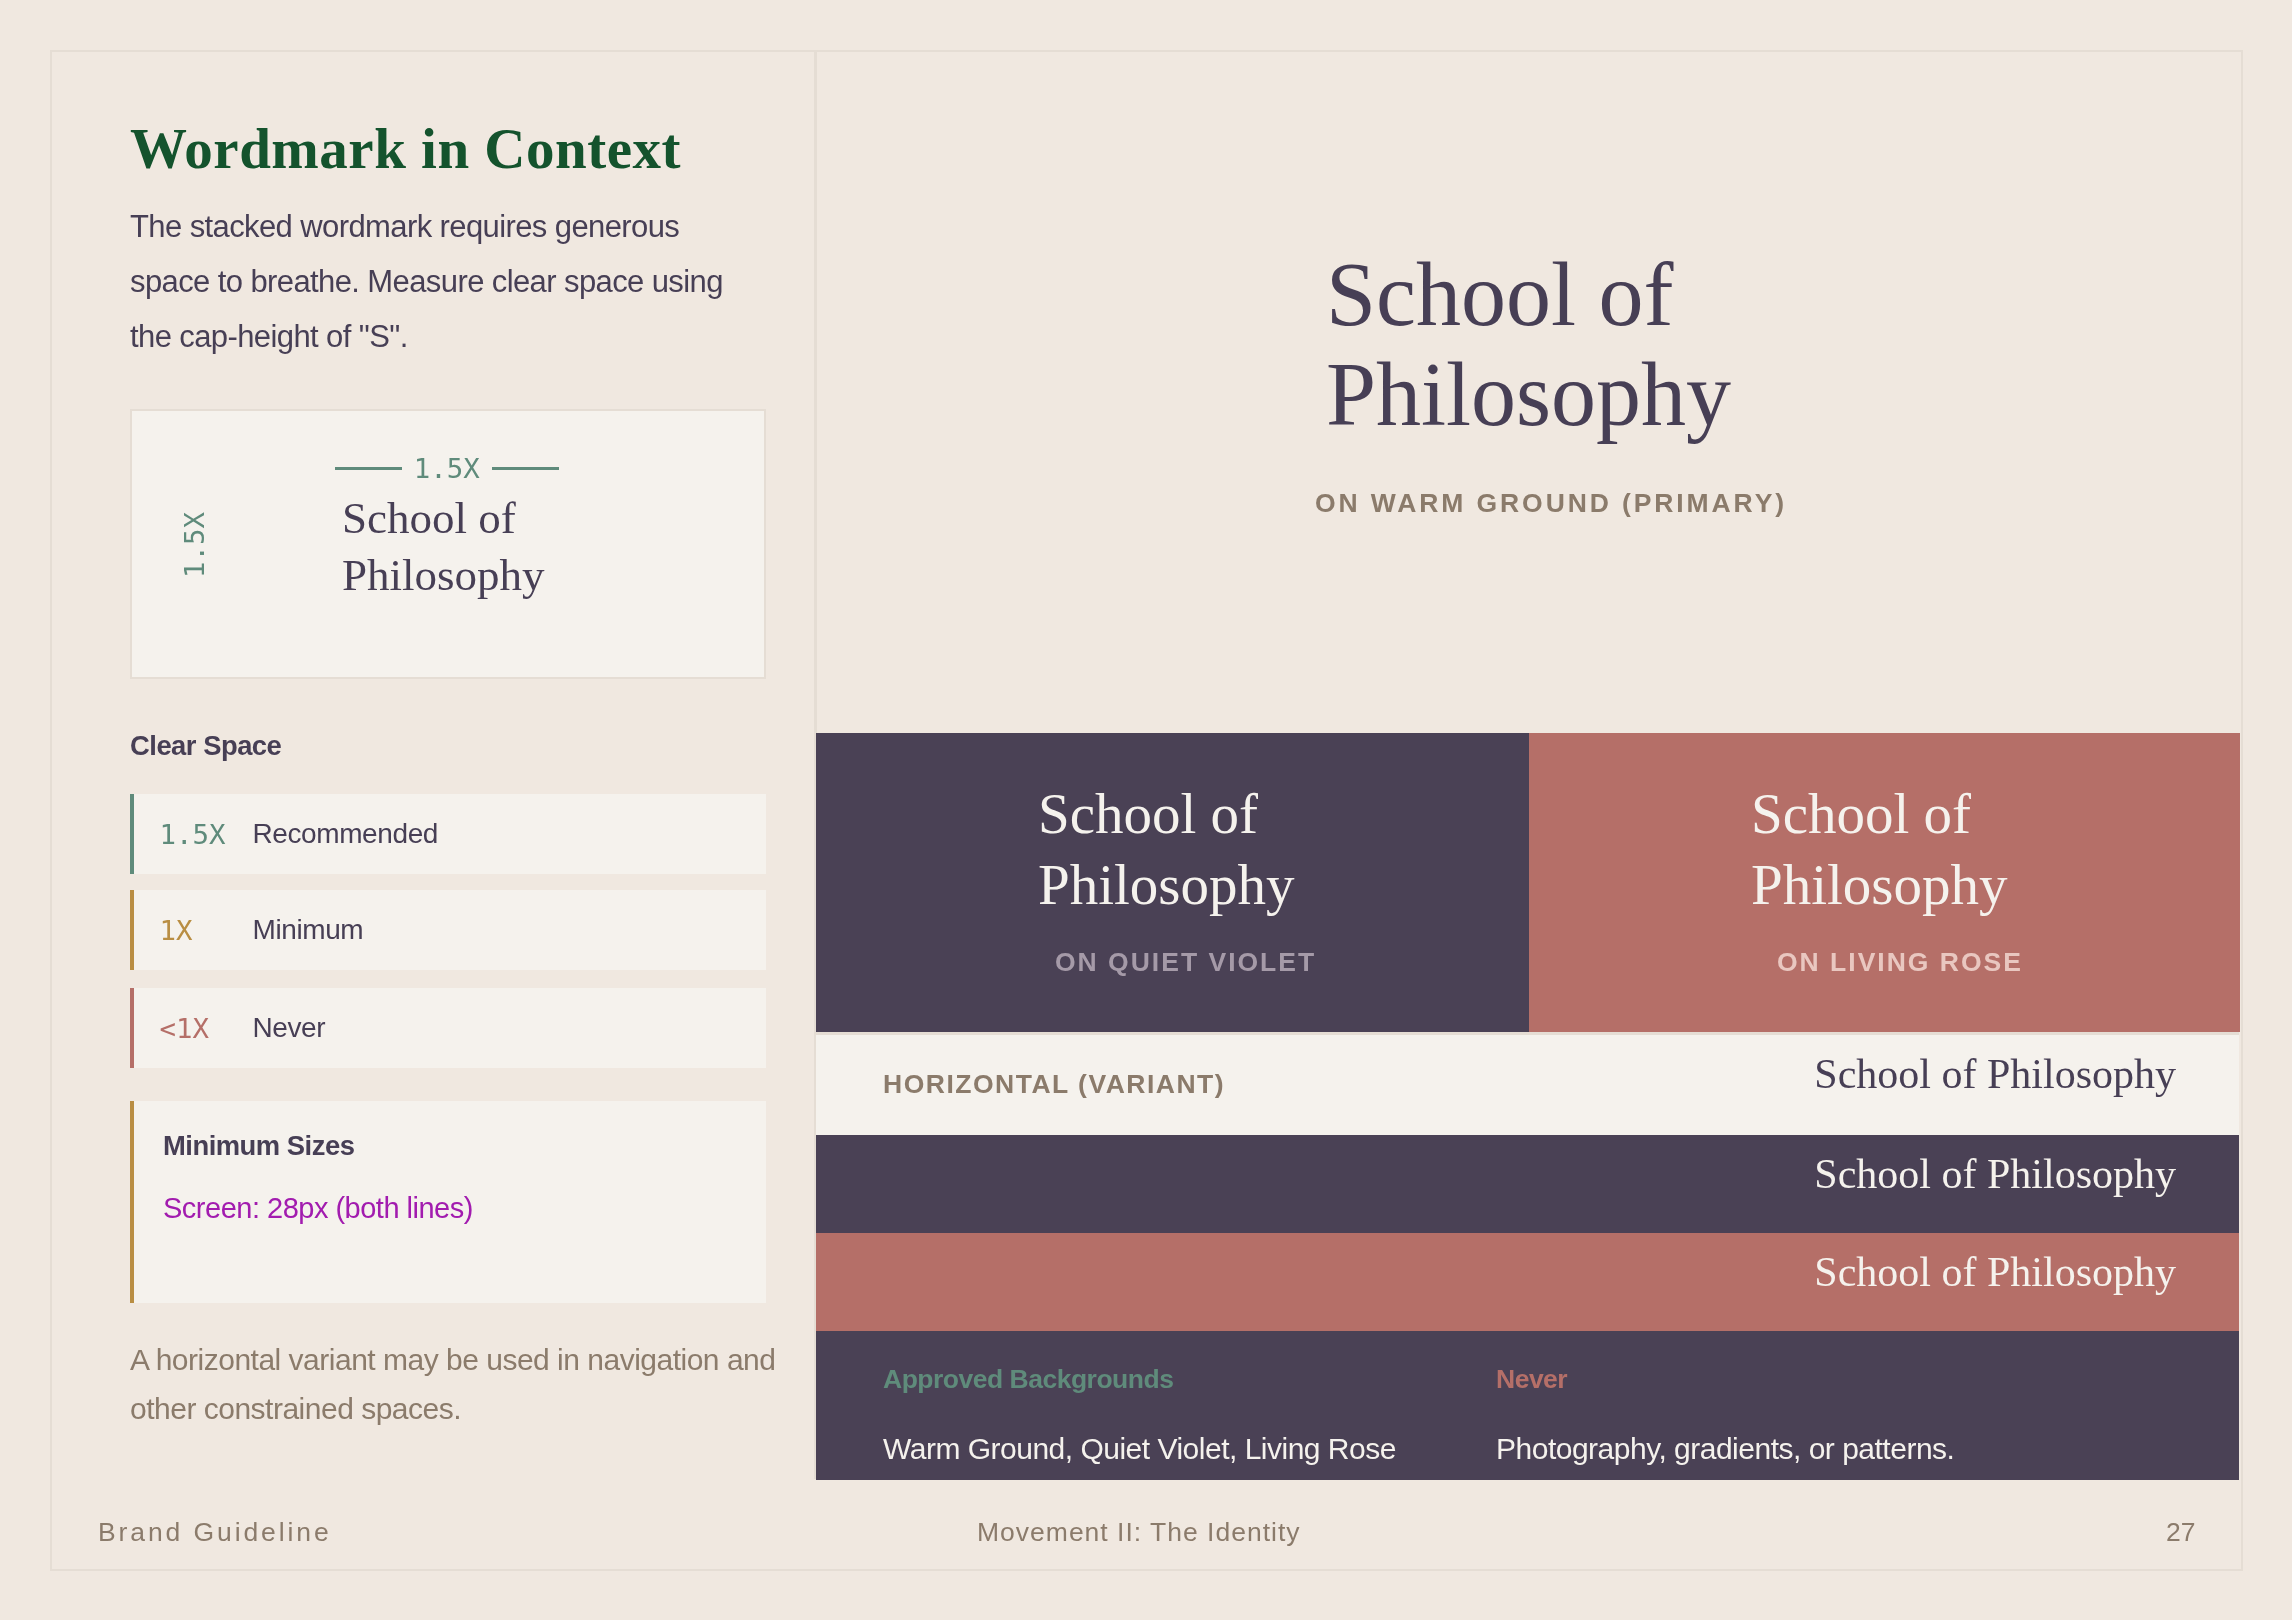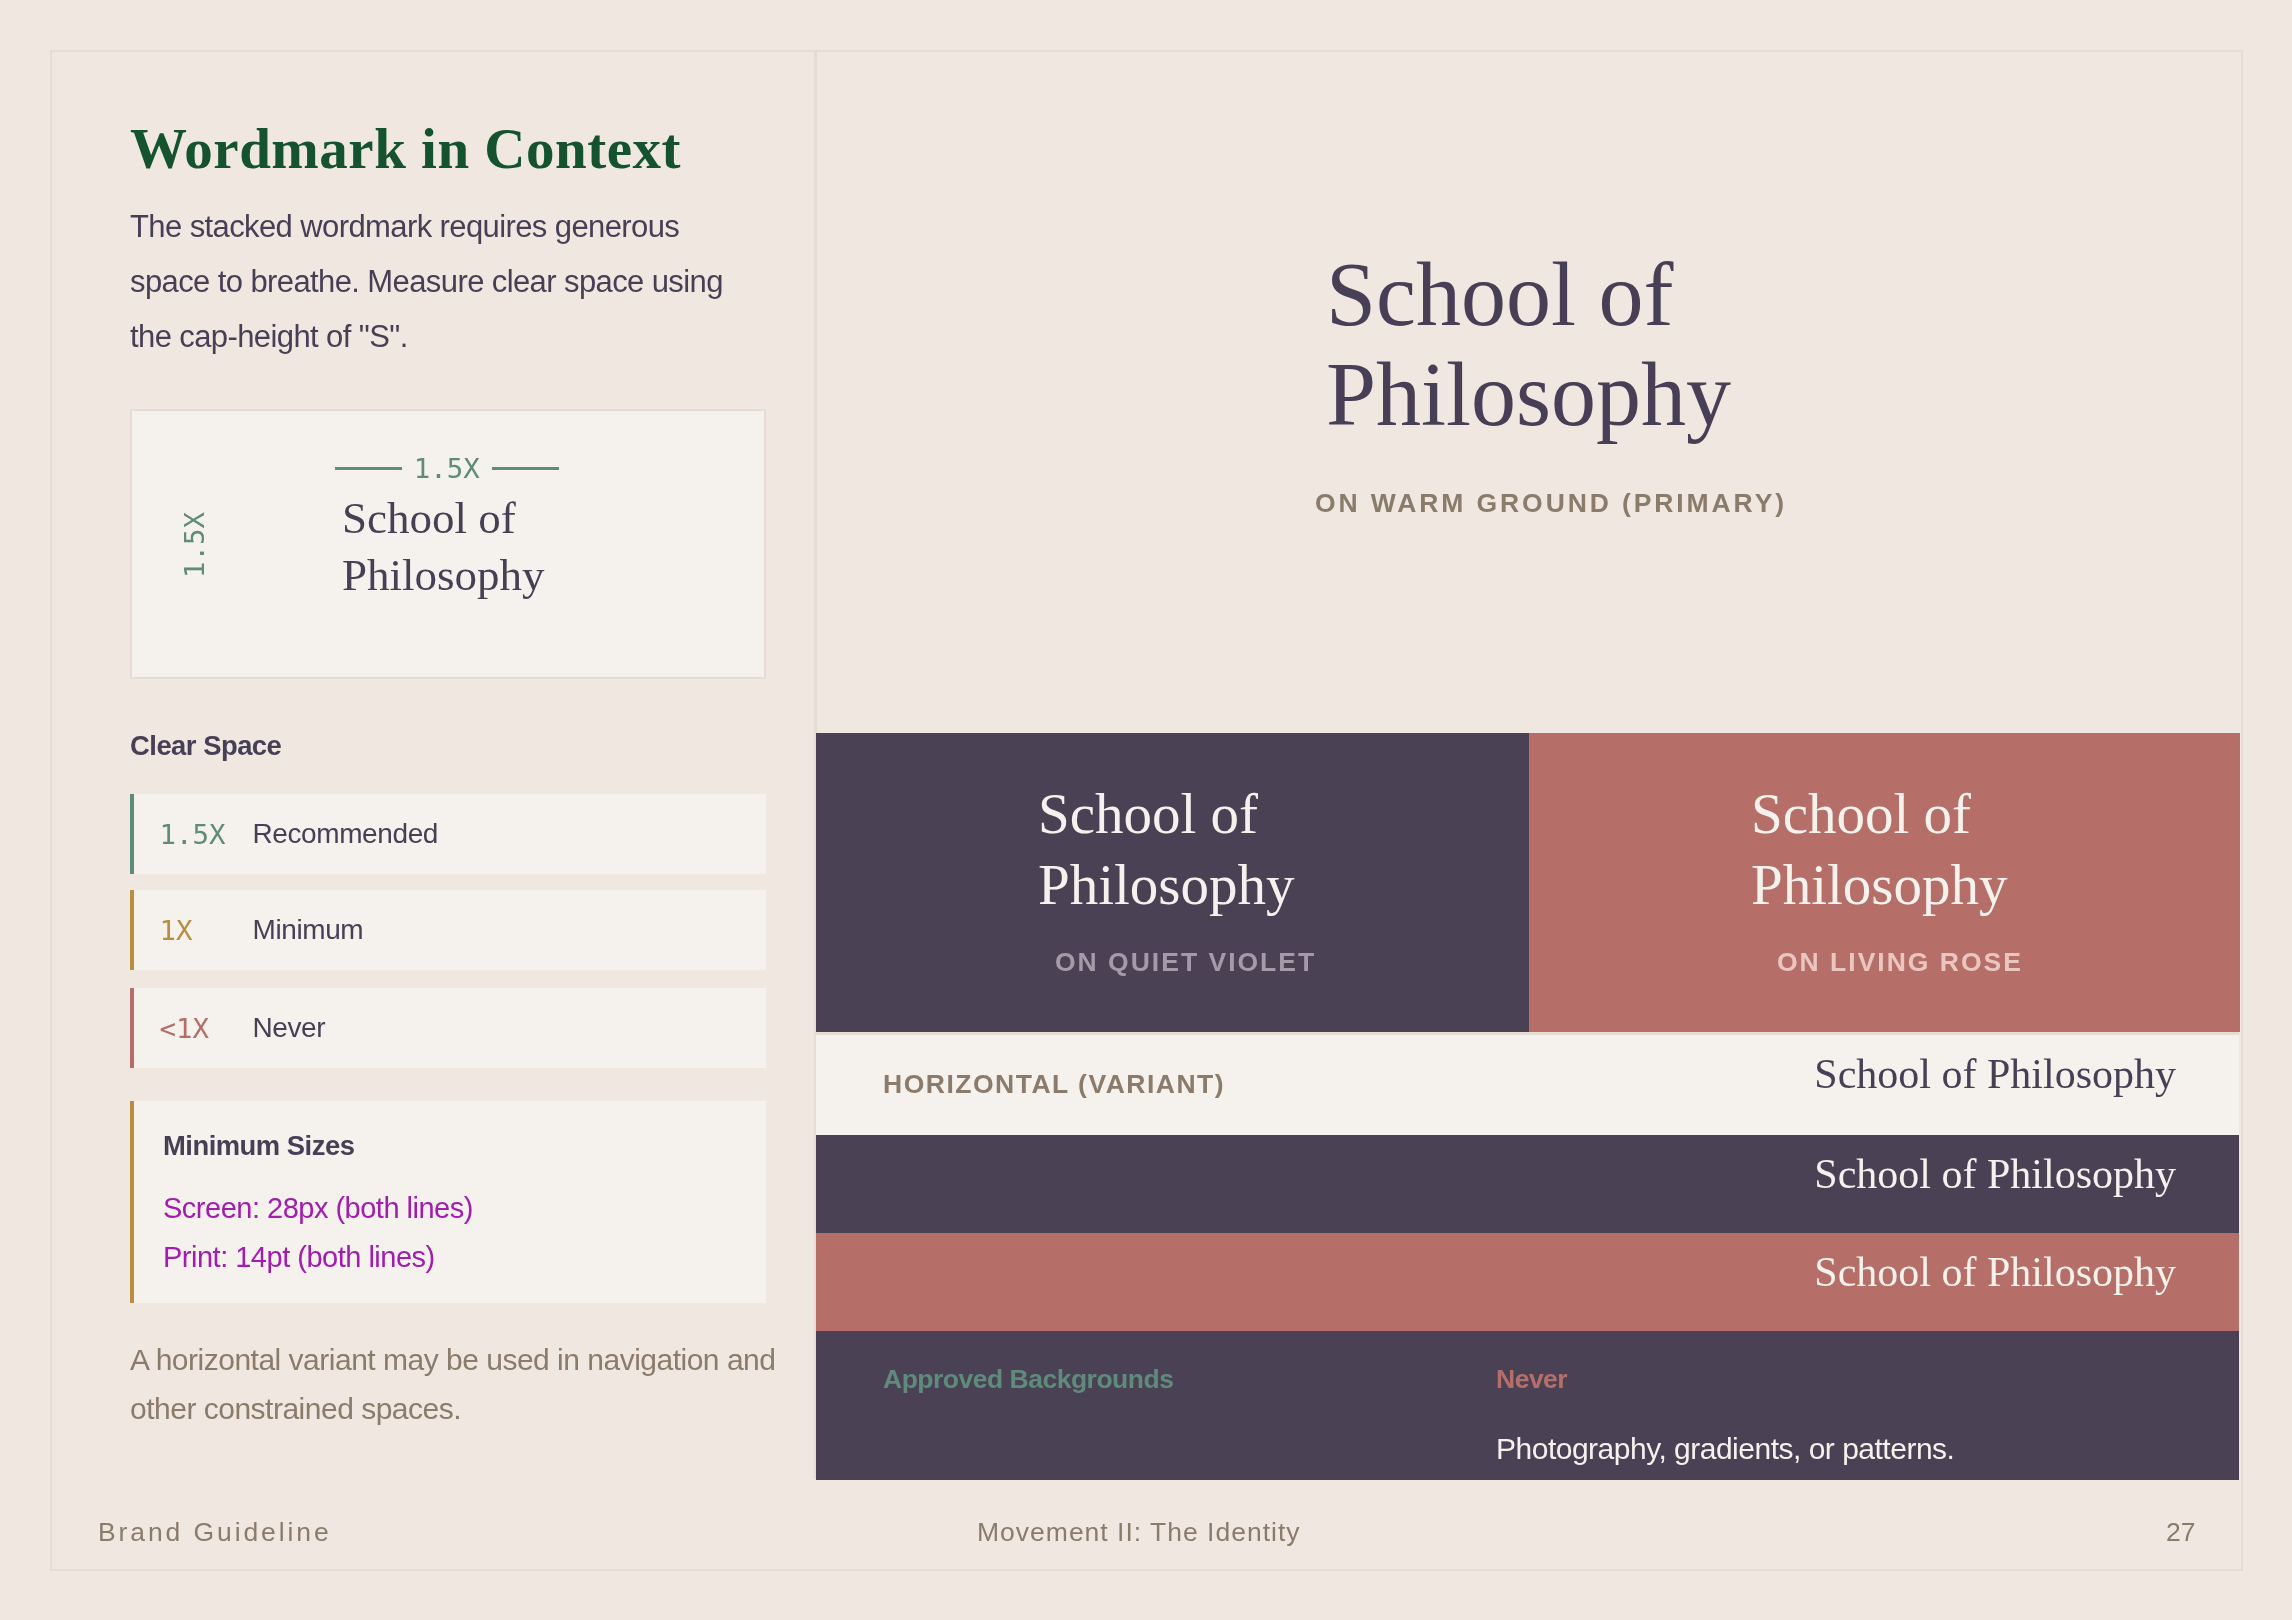--- a/index.html
+++ b/index.html
@@ -96,21 +96,20 @@
   <span class="lab">Minimum</span>
 </div>
 <div class="rule-row" style="top:988px;border-left-color:#b56f68;">
   <span class="val" style="color:#b56f68;">&lt;1X</span>
   <span class="lab">Never</span>
 </div>
 
 <div class="min-box">
   <div class="h">Minimum Sizes</div>
   <div class="l">Screen: 28px (both lines)</div>
-  <div class="l">Print: 14pt (both lines)</div>
 </div>
 
 <p class="note">A horizontal variant may be used in navigation and other constrained spaces.</p>
 
 <div class="hero-mark">
   <div>School of</div>
   <div>Philosophy</div>
 </div>
 <div class="hero-cap">ON WARM GROUND (PRIMARY)</div>
 
@@ -138,20 +137,21 @@
 <div class="hstrip violet">
   <div class="mark">School of Philosophy</div>
 </div>
 <div class="hstrip rose">
   <div class="mark">School of Philosophy</div>
 </div>
 
 <div class="bgs">
   <div class="col a">
     <div class="h">Approved Backgrounds</div>
+    <div class="t">Warm Ground, Quiet Violet, Living Rose</div>
   </div>
   <div class="col b">
     <div class="h">Never</div>
     <div class="t">Photography, gradients, or patterns.</div>
   </div>
 </div>
 
 <div class="footer l">Brand Guideline</div>
 <div class="footer c">Movement II: The Identity</div>
 <div class="footer r">27</div>

